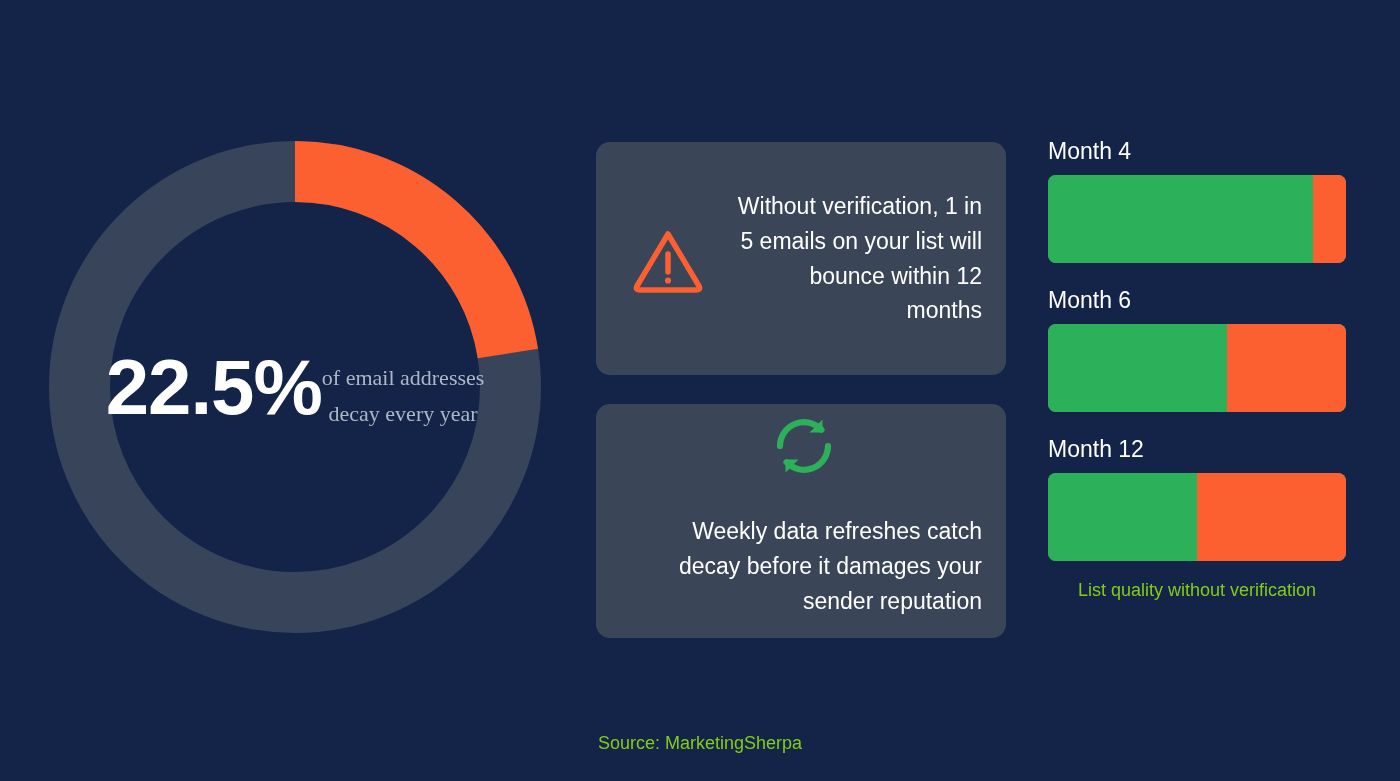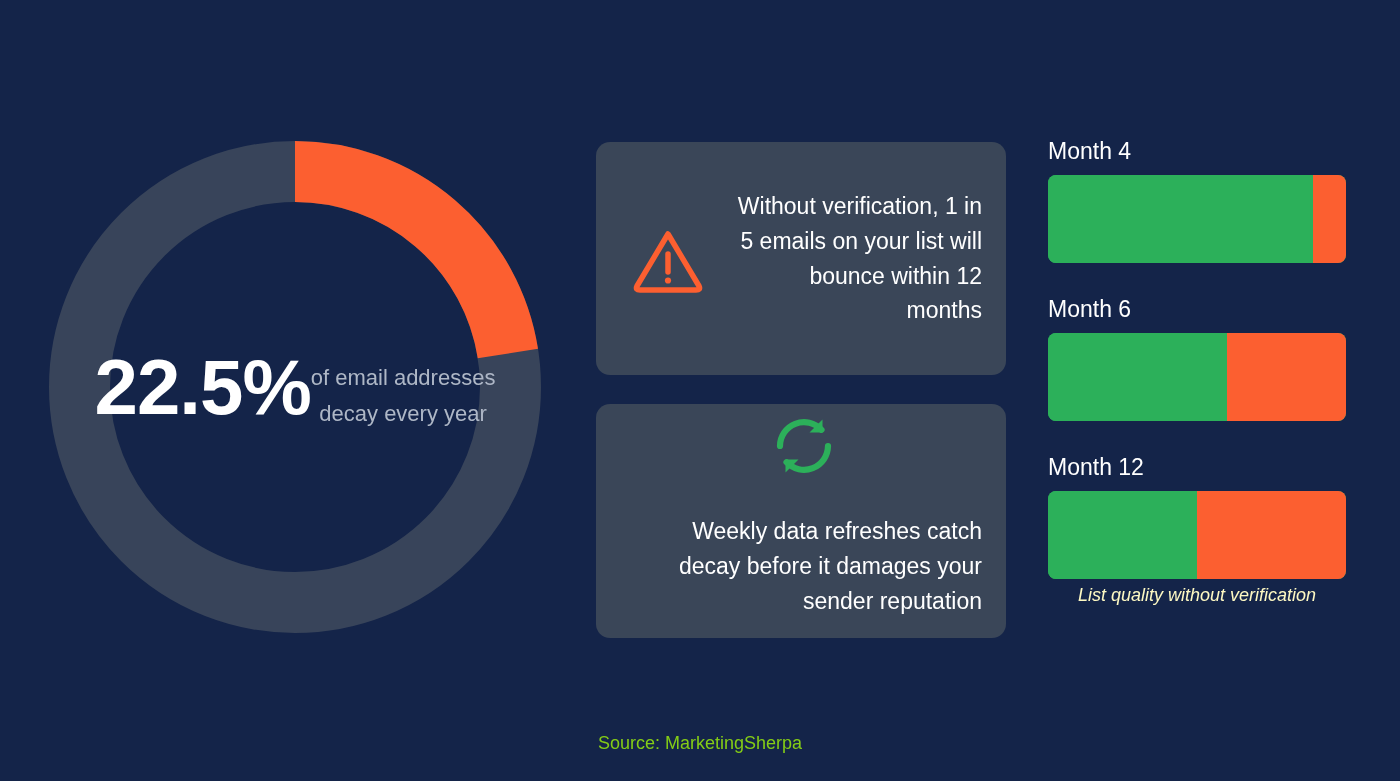--- a/index.html
+++ b/index.html
@@ -20,20 +20,21 @@
     display:flex; flex-direction:row; align-items:center; justify-content:center;
     text-align:center;
   }
   .donut-value {
     font-size:78px; font-weight:bold; color:#ffffff; line-height:1.0;
     letter-spacing:-1px;
   }
   .donut-caption {
     margin-top:18px; font-size:22px; color:#aeb7c6; line-height:1.62;
     max-width:300px;
+    font-family:Liberation Serif, serif;
   }
 
   
   .card {
     position:absolute;
     background:#3a4658;
     border-radius:14px;
     display:flex; align-items:center; gap:26px;
     padding:0 24px 0 30px;
     justify-content:flex-end;
@@ -42,29 +43,29 @@
   #card-refresh { left:596px; top:404px; width:410px; height:234px;flex-direction:column; }
   .card-icon { flex:0 0 auto; width:84px; height:84px; display:flex; align-items:center; justify-content:center; }
   .card-text {
     flex:1 1 auto; text-align:right; color:#ffffff;
     font-size:23px; line-height:1.52;
   }
 
   
   .bars-block { position:absolute; left:1048px; top:138px; width:298px; }
   .bar-label { font-size:23px; color:#ffffff; margin-bottom:10px; }
-  .bar-group + .bar-group { margin-top:33px; }
+  .bar-group + .bar-group { margin-top:24px; }
   .bar-track {
     width:298px; height:88px; border-radius:8px; overflow:hidden;
     display:flex; background:#2CB05A;
   }
   .bar-seg-good { background:#2CB05A; height:100%; }
   .bar-seg-bad  { background:#FC5F30; height:100%; }
   .bars-caption {
-    margin-top:6px; font-size:18px; color:#fef9c3; text-align:center; width:298px;font-style:italic;
+    margin-top:19px; font-size:18px; color:#84cc16; text-align:center; width:298px;
   }
 
   
   .footer-source {
     position:absolute; left:0; top:733px; width:1400px; text-align:center;
     font-size:18px; color:#84cc16;
   }
 </style>
 </head>
 <body>

